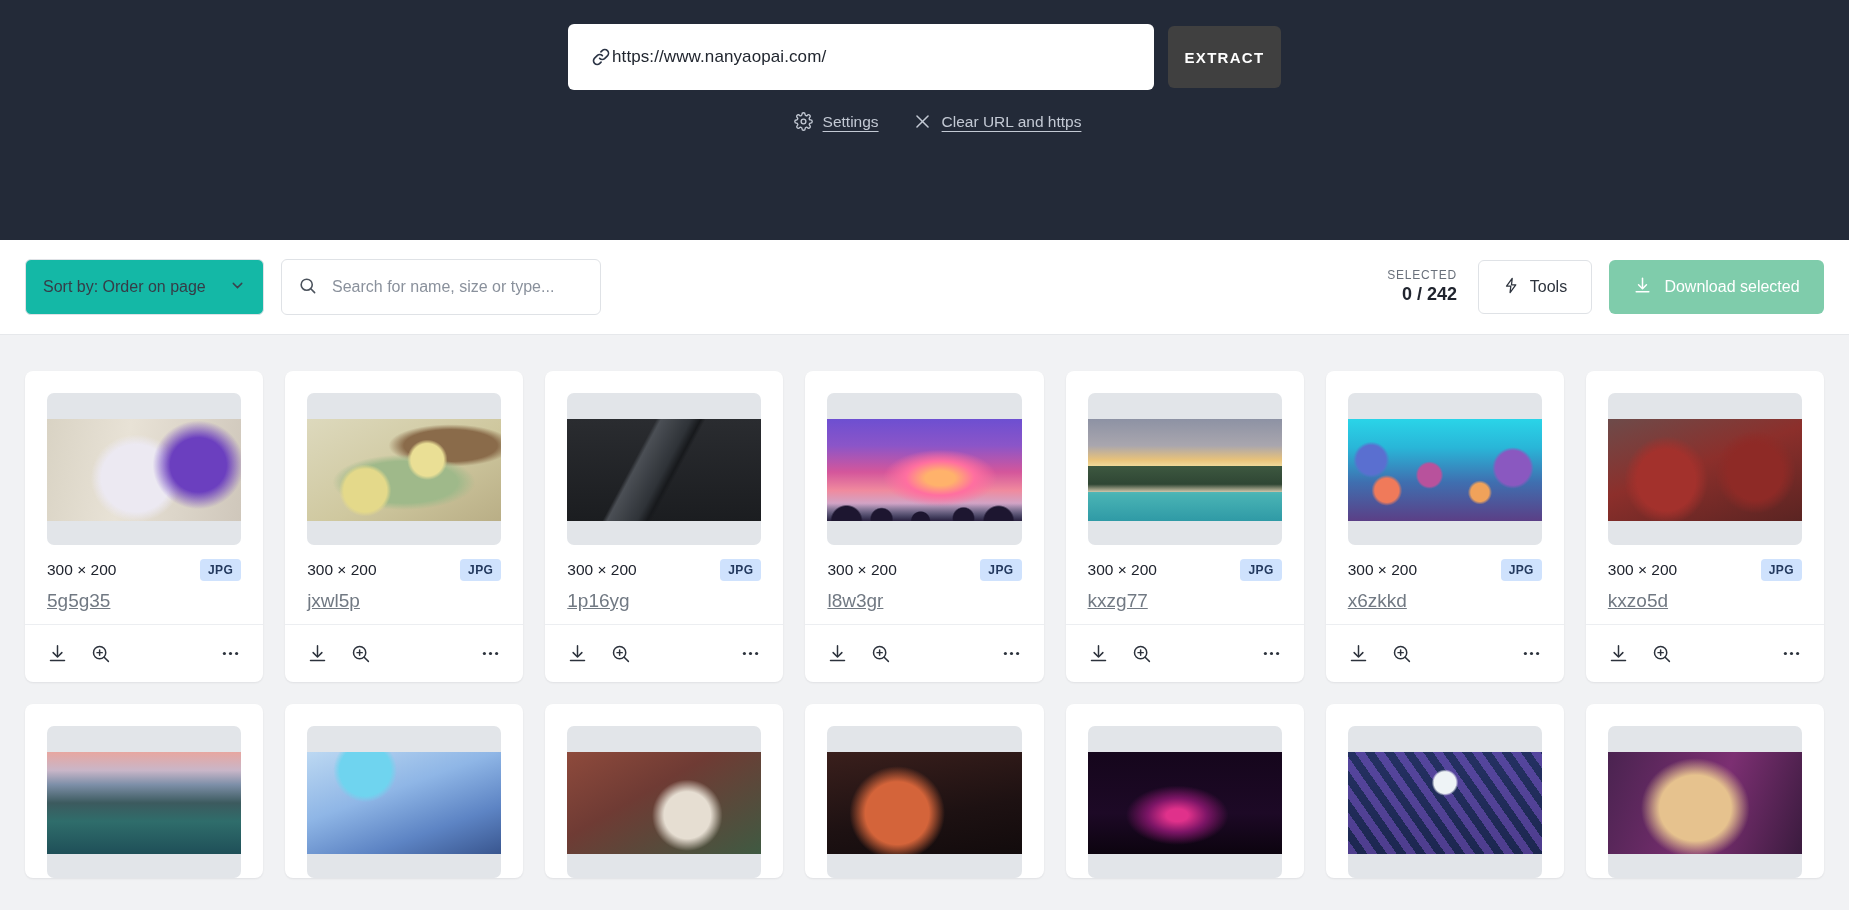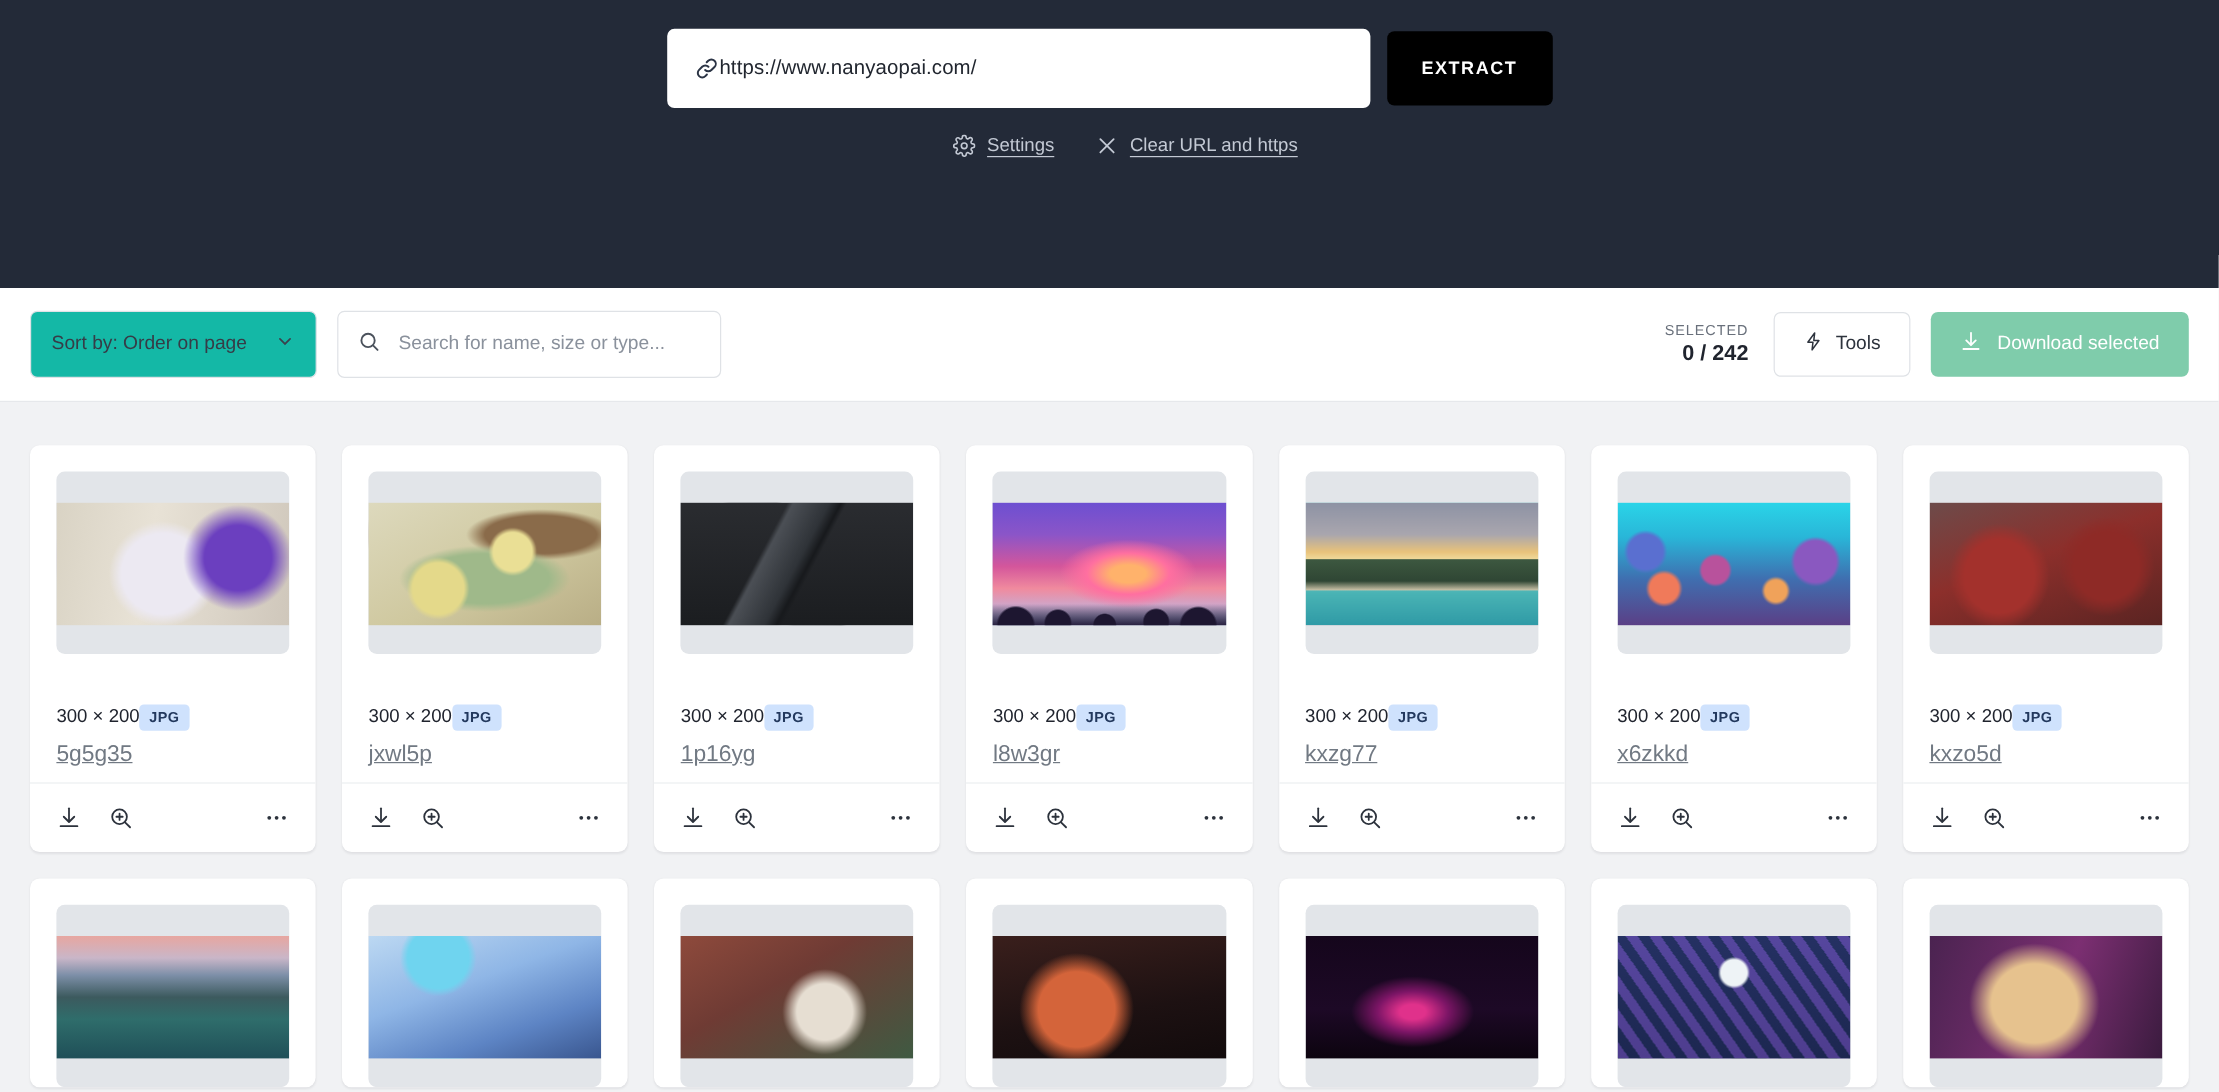--- a/index.html
+++ b/index.html
@@ -36,22 +36,22 @@
     padding:0 22px;
   }
   .link-icon { flex:0 0 auto; display:flex; color:#2b3445; }
   .url-text {
     font-size:17px;
     color:#21262f;
     letter-spacing:.1px;
     white-space:nowrap;
   }
   .extract-btn {
-    width:138px; height:62px;
-    background:#000000;
+    width:113px; height:62px;
+    background:#404040;
     color:#ffffff;
     border:none;
     border-radius:6px;
     font-size:15px;
     font-weight:bold;
     letter-spacing:1.3px;
     font-family:"Liberation Sans", sans-serif;
     cursor:pointer;
   }
   .hero-links {
@@ -180,21 +180,21 @@
   .thumb .pic {
     position:absolute;
     left:0; right:0;
     top:26px;
     height:102px;
   }
   .meta {
     padding:14px 22px 12px 22px;
   }
   .meta-top {
-    display:flex; align-items:center; margin-top:28px;
+    display:flex; align-items:center; justify-content:space-between;
   }
   .dims { font-size:15.5px; color:#20242e; }
   .badge {
     background:#cfe2fd;
     color:#23395e;
     font-size:12px;
     font-weight:bold;
     letter-spacing:.4px;
     padding:4px 8px;
     border-radius:4px;

